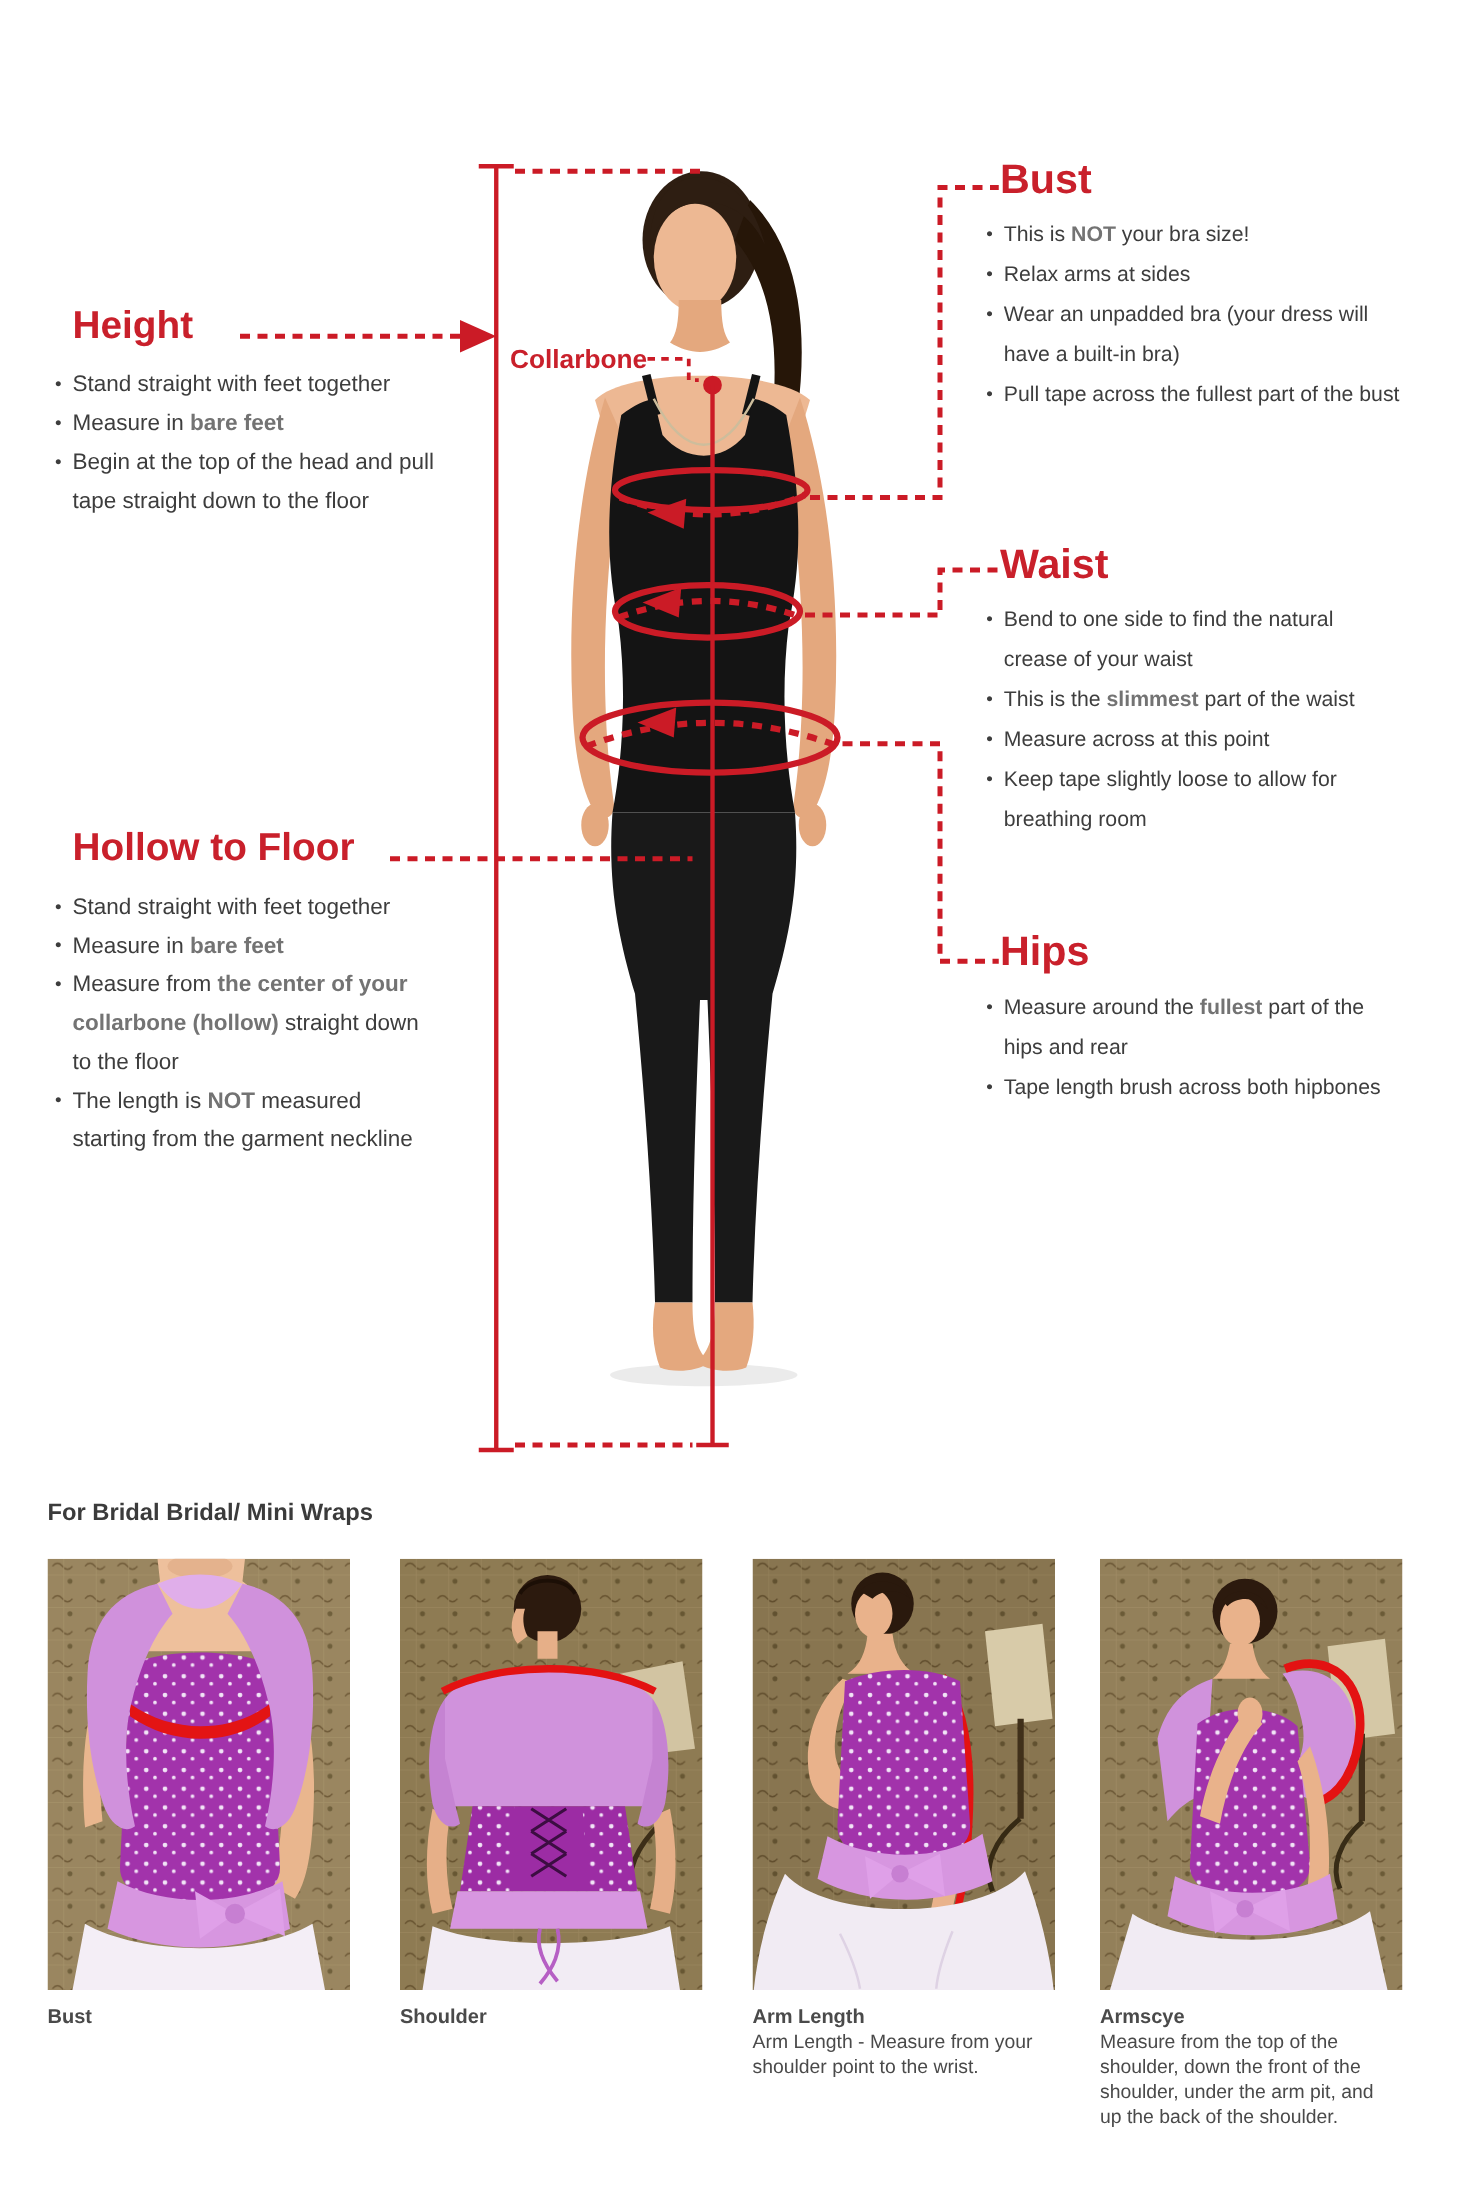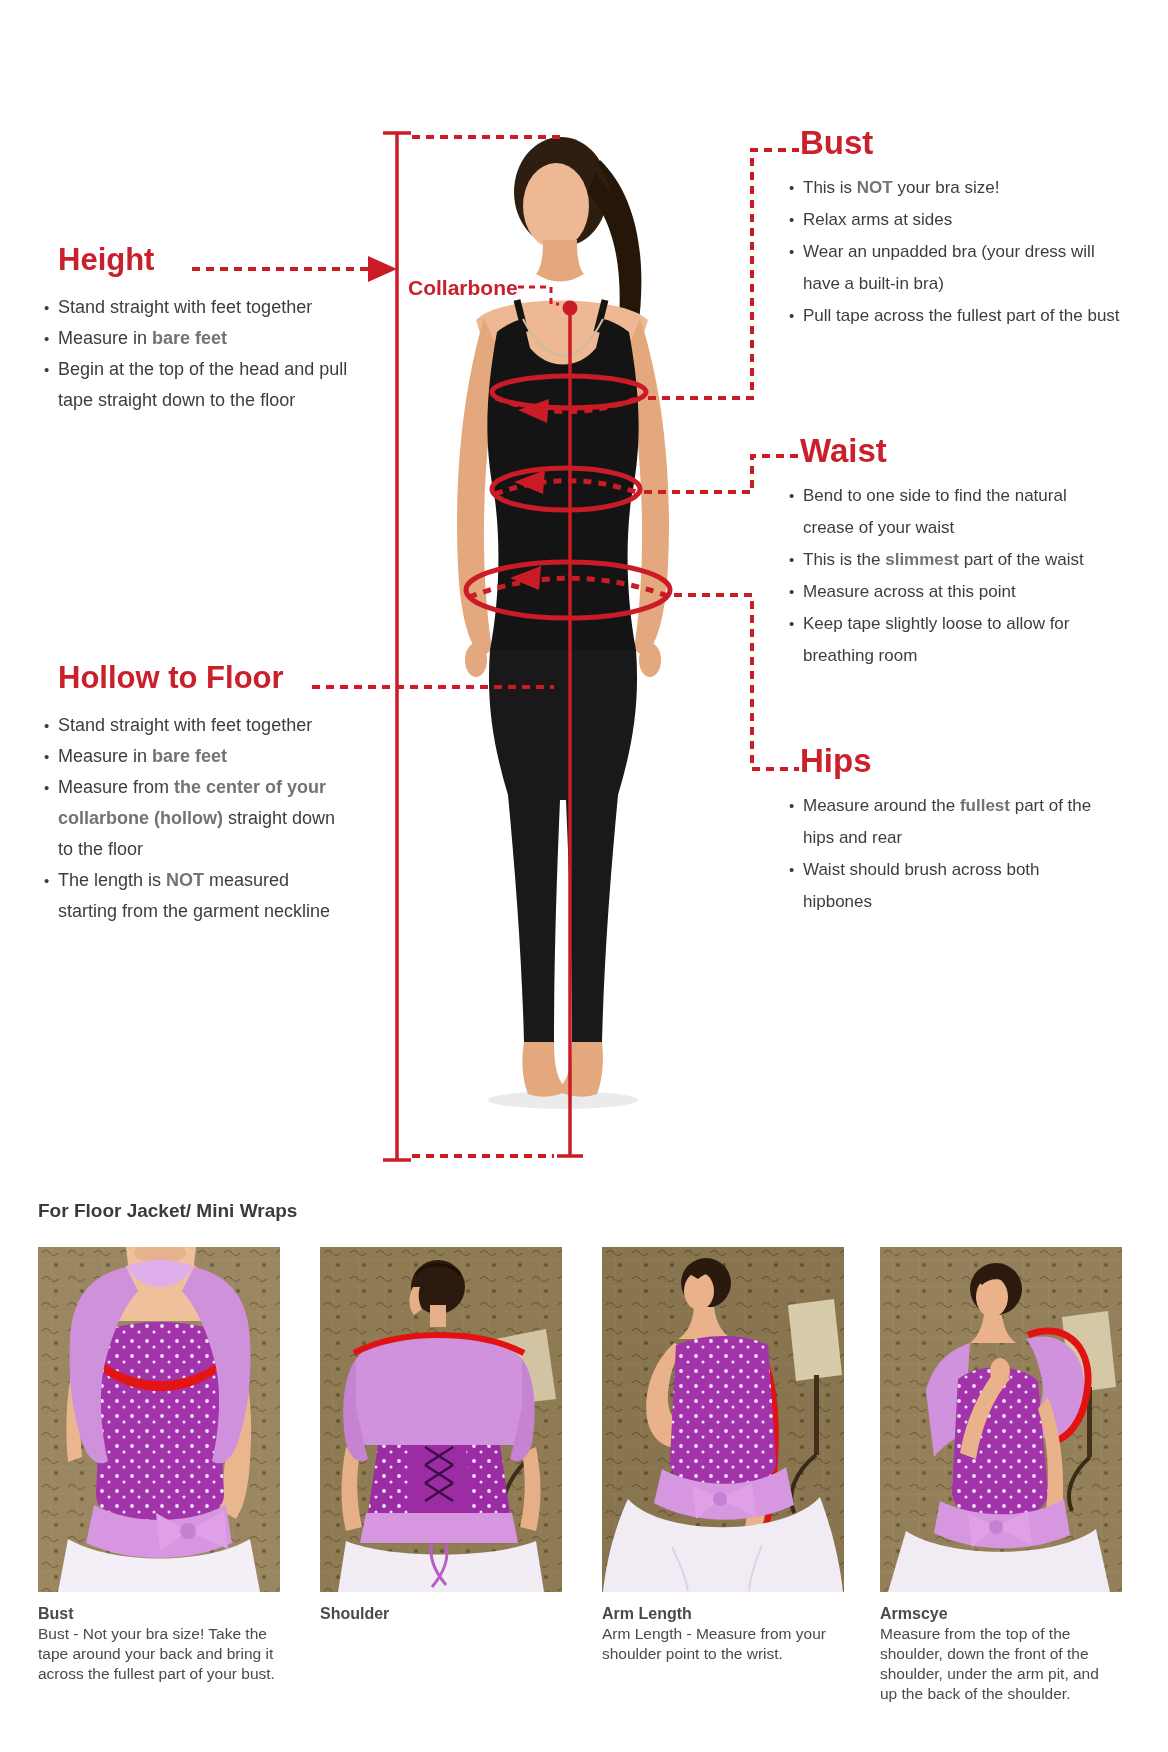--- a/index.html
+++ b/index.html
@@ -148,27 +148,27 @@
           <li><span>This is the </span><span class="red-em">slimmest</span><span> part of the waist</span></li>
           <li><span>Measure across at this point</span></li>
           <li><span>Keep tape slightly loose to allow for breathing room</span></li>
         </ul>
     </div>
 
     <div class="txt-block right-block sec-hips">
       <h2>Hips</h2>
       <ul>
           <li><span>Measure around the </span><span class="red-em">fullest</span><span> part of the hips and rear</span></li>
-          <li><span>Waist should brush across both hipbones</span></li>
+          <li><span>Tape length brush across both hipbones</span></li>
         </ul>
     </div>
   </section>
 
   <section class="jackets">
-    <h3>For Floor Jacket/ Mini Wraps</h3>
+    <h3>For Bridal Bridal/ Mini Wraps</h3>
 
     <article class="card card1">
       <svg class="photo" viewBox="0 0 242 345">
         <defs>
           <pattern id="t1" width="26" height="26" patternUnits="userSpaceOnUse">
             <rect width="26" height="26" fill="#9a8660"></rect>
             <path d="M4,6 q4,-5 8,0 t8,0" fill="none" stroke="#6f5a38" stroke-width="1.2"></path>
             <circle cx="18" cy="18" r="2" fill="#70603c"></circle>
             <path d="M0,13 H26 M13,0 V26" stroke="#a5916a" stroke-width="0.6"></path>
           </pattern>
@@ -188,21 +188,20 @@
         <path d="M66,116 C100,140 146,140 178,116 L178,126 C146,150 100,150 66,126 Z" fill="#e31414"></path>
         <path d="M88,20 C52,28 34,52 32,92 C30,130 34,168 46,200 C52,214 62,220 70,214 C62,180 60,140 68,112 C74,88 84,62 100,44 Z" fill="#d091dc"></path>
         <path d="M156,20 C192,28 210,52 212,92 C214,130 210,168 198,200 C192,214 182,220 174,214 C182,180 184,140 176,112 C170,88 160,62 144,44 Z" fill="#d091dc"></path>
         <path d="M88,20 C110,10 134,10 156,20 C146,34 134,40 122,40 C110,40 98,34 88,20 Z" fill="#e0aeea"></path>
         <path d="M56,258 C94,278 150,278 188,258 L194,296 C150,316 92,316 48,296 Z" fill="#d796e0"></path>
         <path d="M150,284 L118,266 L122,304 Z" fill="#dfa0e8"></path>
         <path d="M150,284 L186,264 L190,302 Z" fill="#dfa0e8"></path>
         <circle cx="150" cy="284" r="8" fill="#c77fd2"></circle>
       </svg>
       <h4>Bust</h4>
-      <p>Bust - Not your bra size! Take the tape around your back and bring it across the fullest part of your bust.</p>
     </article>
 
     <article class="card card2">
       <svg class="photo" viewBox="0 0 242 345">
         <defs>
           <pattern id="t2" width="26" height="26" patternUnits="userSpaceOnUse">
             <rect width="26" height="26" fill="#8e7b53"></rect>
             <path d="M4,6 q4,-5 8,0 t8,0" fill="none" stroke="#66522f" stroke-width="1.2"></path>
             <circle cx="18" cy="18" r="2" fill="#675733"></circle>
             <path d="M0,13 H26 M13,0 V26" stroke="#99865e" stroke-width="0.6"></path>

